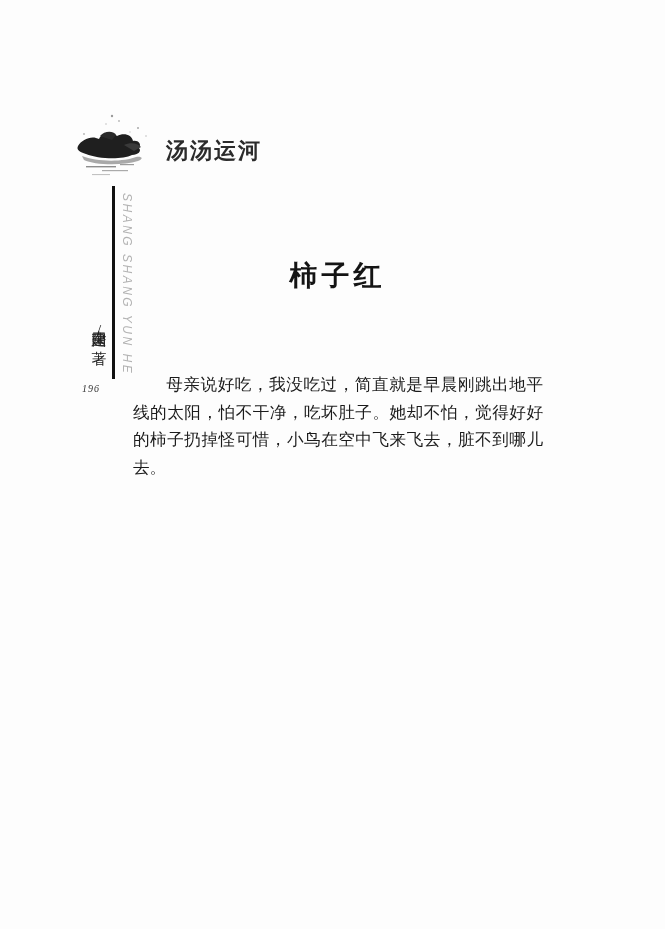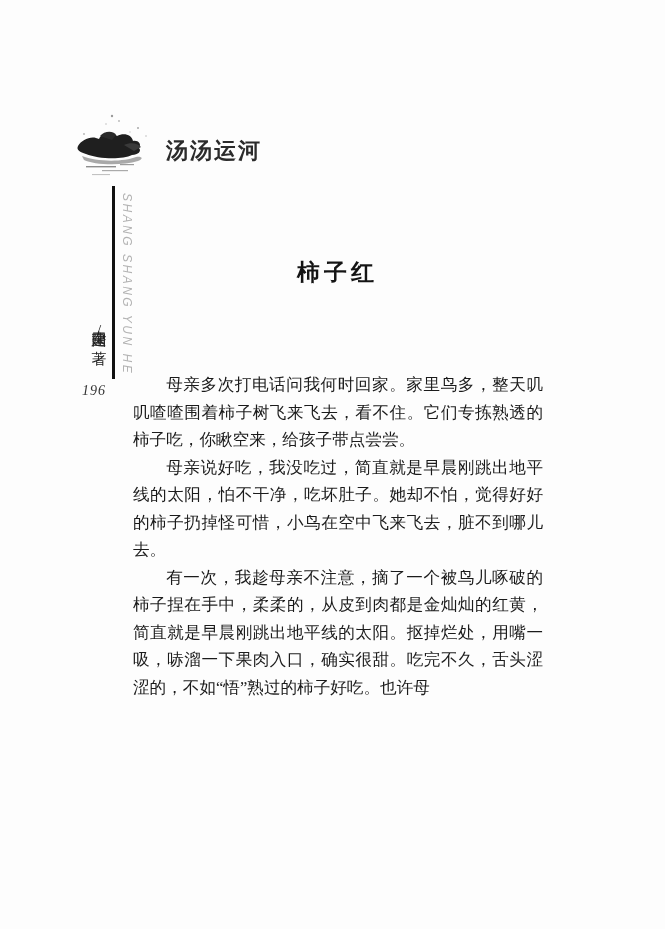--- a/index.html
+++ b/index.html
@@ -41,28 +41,28 @@
     letter-spacing: 2.5px; white-space: nowrap;
   }
   .side-author {
     position: absolute; left: 90px; top: 319px;
     writing-mode: vertical-rl; text-orientation: upright;
     font-size: 15px; color: #222; letter-spacing: 1px;
     height: 92px; line-height: 18px;
   }
   .side-pagenum {
     position: absolute; left: 82px; top: 383px;
-    font-style: italic; font-size: 14px; color: #333;
+    font-style: italic; font-size: 10px; color: #333;
     letter-spacing: 1px;
   }
 
   
   .article-title {
     position: absolute; left: 133px; top: 257px; width: 409px;
-    text-align: center; font-weight: bold; font-size: 23px;
+    text-align: center; font-weight: bold; font-size: 28px;
     color: #141414; letter-spacing: 4px;
   }
   .article-body {
     position: absolute; left: 133px; top: 371px; width: 410px;
     font-size: 16.6px; line-height: 27.5px; color: #1b1b1b;
     text-align: justify; text-justify: inter-character;
   }
   .article-body p { text-indent: 2em; margin: 0; }
 </style>
 </head>
@@ -96,18 +96,16 @@
   <div class="brand-title">汤汤运河</div>
 
   <div class="side-rule"></div>
   <div class="side-romanized">SHANG SHANG YUN HE</div>
   <div class="side-author">秦建国/著</div>
   <div class="side-pagenum">196</div>
 
   <h1 class="article-title">柿子红</h1>
 
   <div class="article-body">
-    <p>母亲多次打电话问我何时回家。家里鸟多，整天叽叽喳喳围着柿子树飞来飞去，看不住。它们专拣熟透的柿子吃，你瞅空来，给孩子带点尝尝。</p>
     <p>母亲说好吃，我没吃过，简直就是早晨刚跳出地平线的太阳，怕不干净，吃坏肚子。她却不怕，觉得好好的柿子扔掉怪可惜，小鸟在空中飞来飞去，脏不到哪儿去。</p>
-    <p>有一次，我趁母亲不注意，摘了一个被鸟儿啄破的柿子捏在手中，柔柔的，从皮到肉都是金灿灿的红黄，简直就是早晨刚跳出地平线的太阳。抠掉烂处，用嘴一吸，哧溜一下果肉入口，确实很甜。吃完不久，舌头涩涩的，不如“悟”熟过的柿子好吃。也许母</p>
   </div>
 
 </div>
 
 </body></html>

